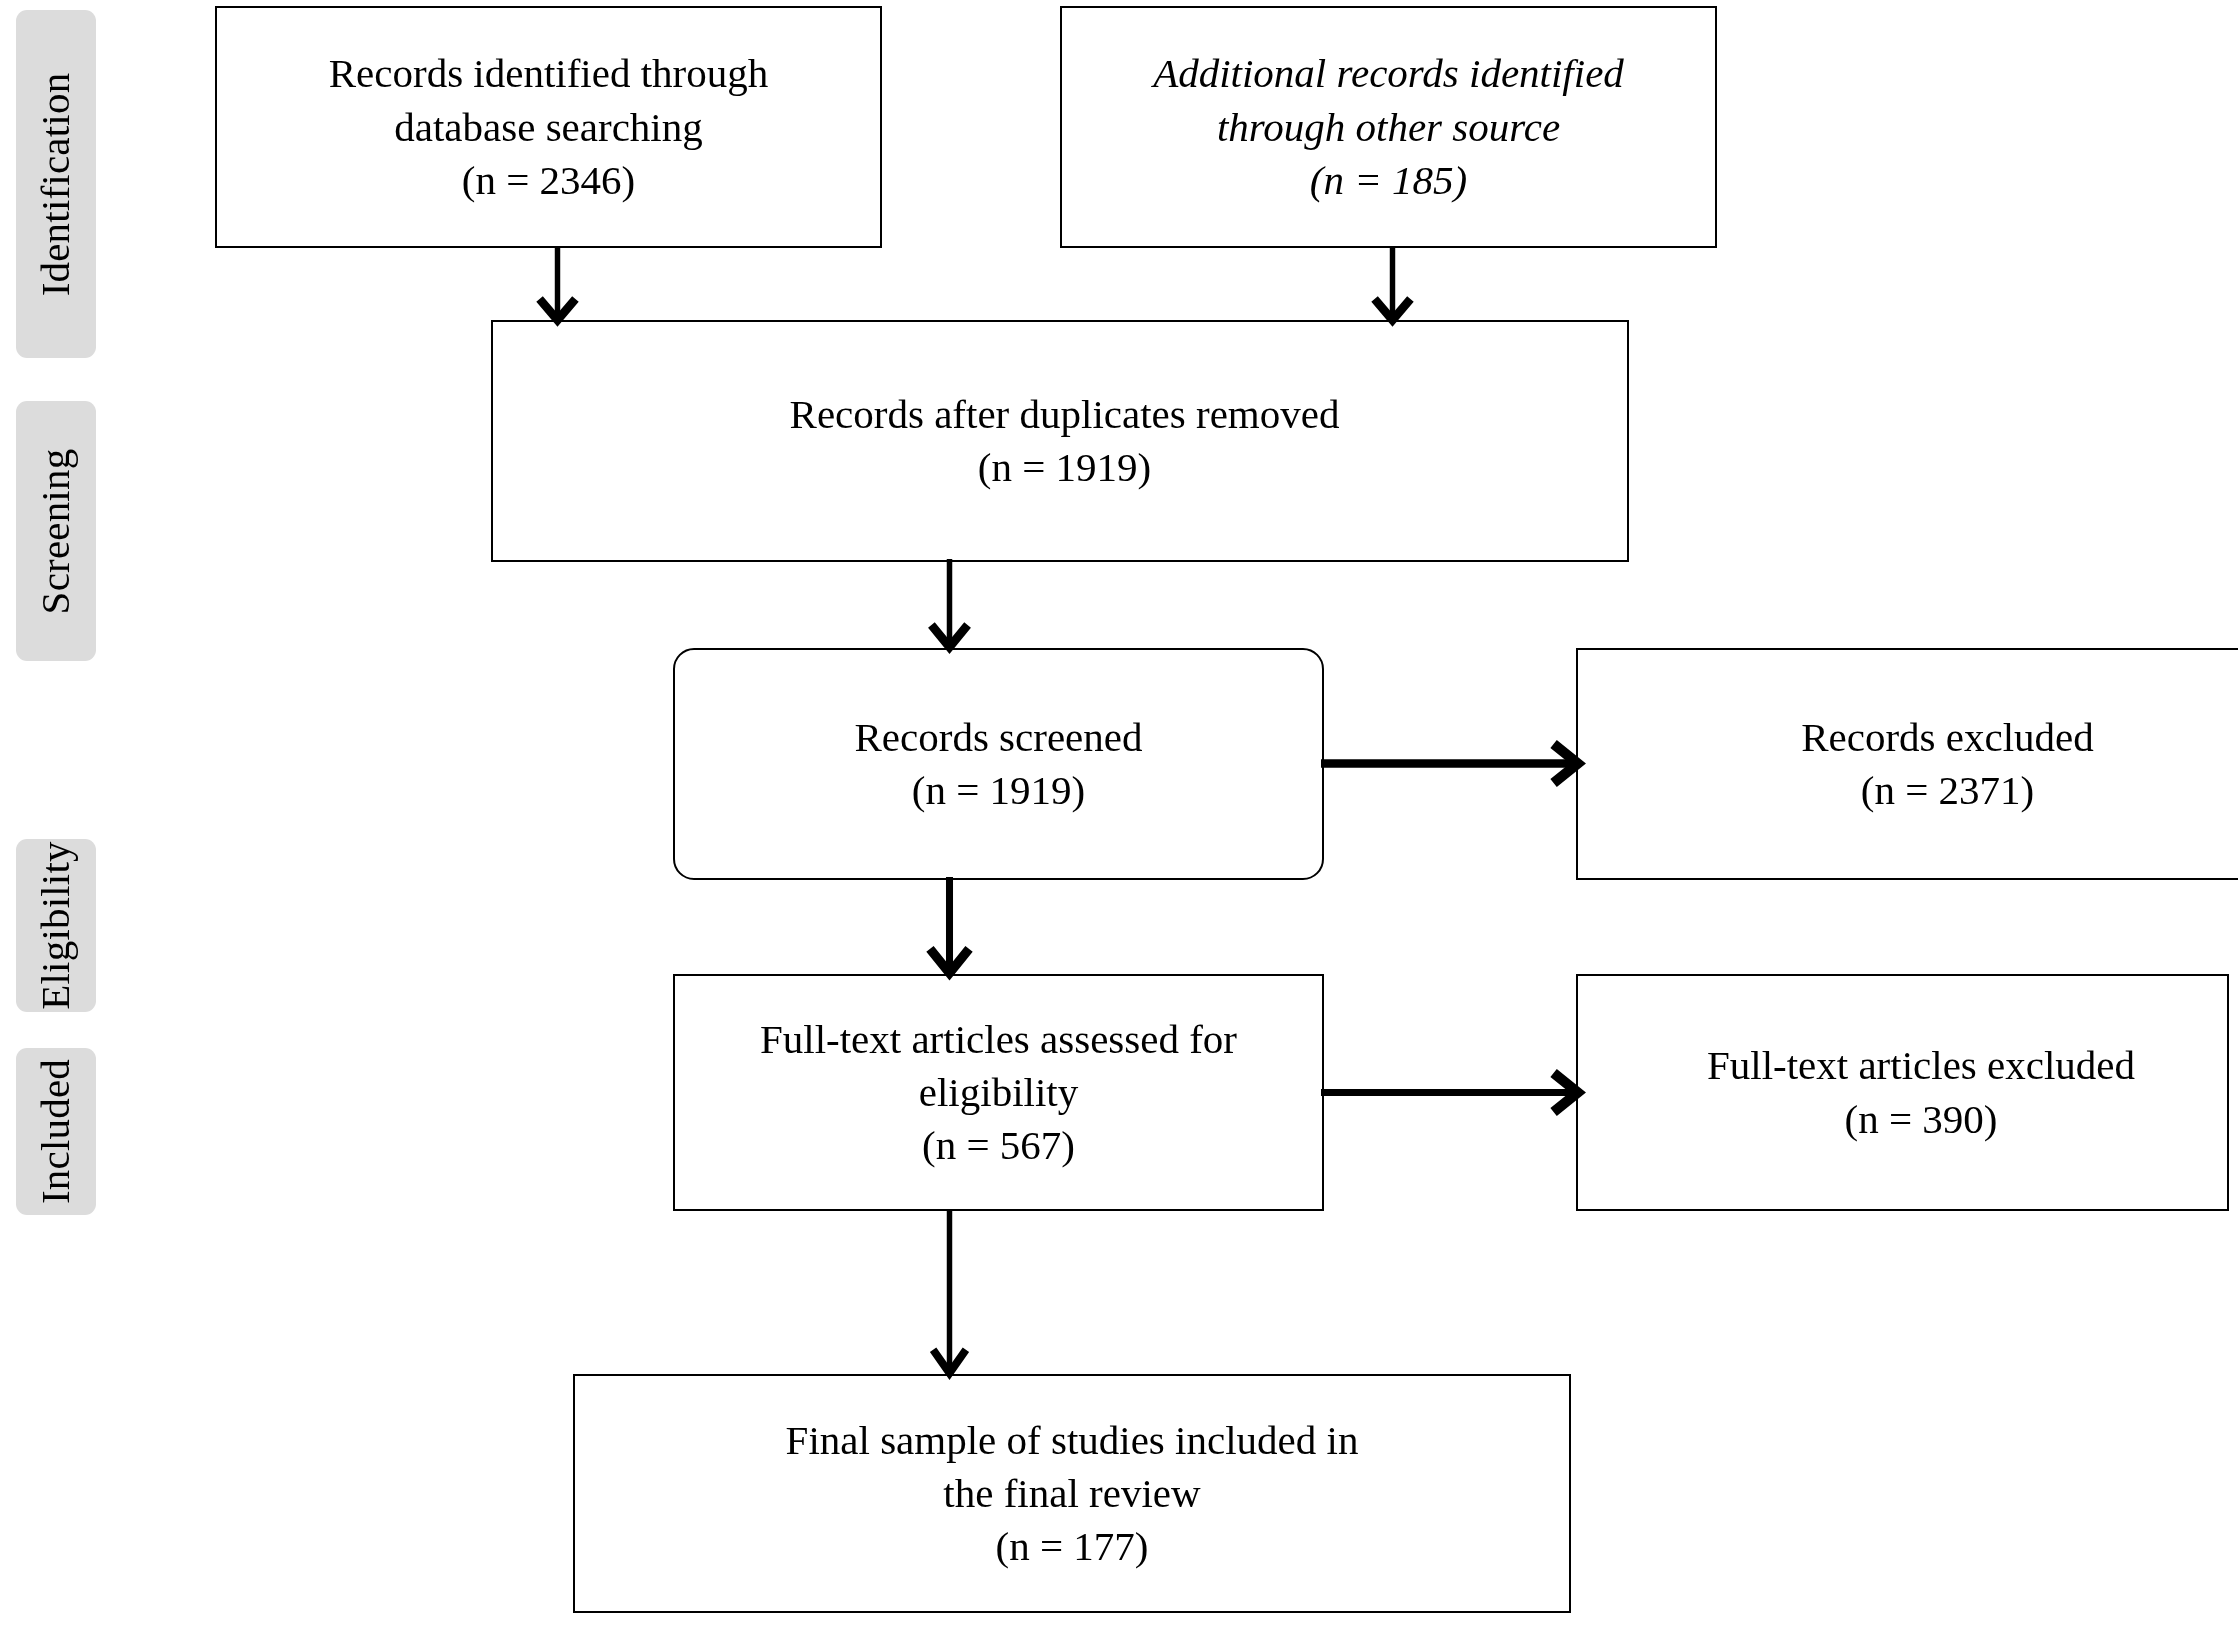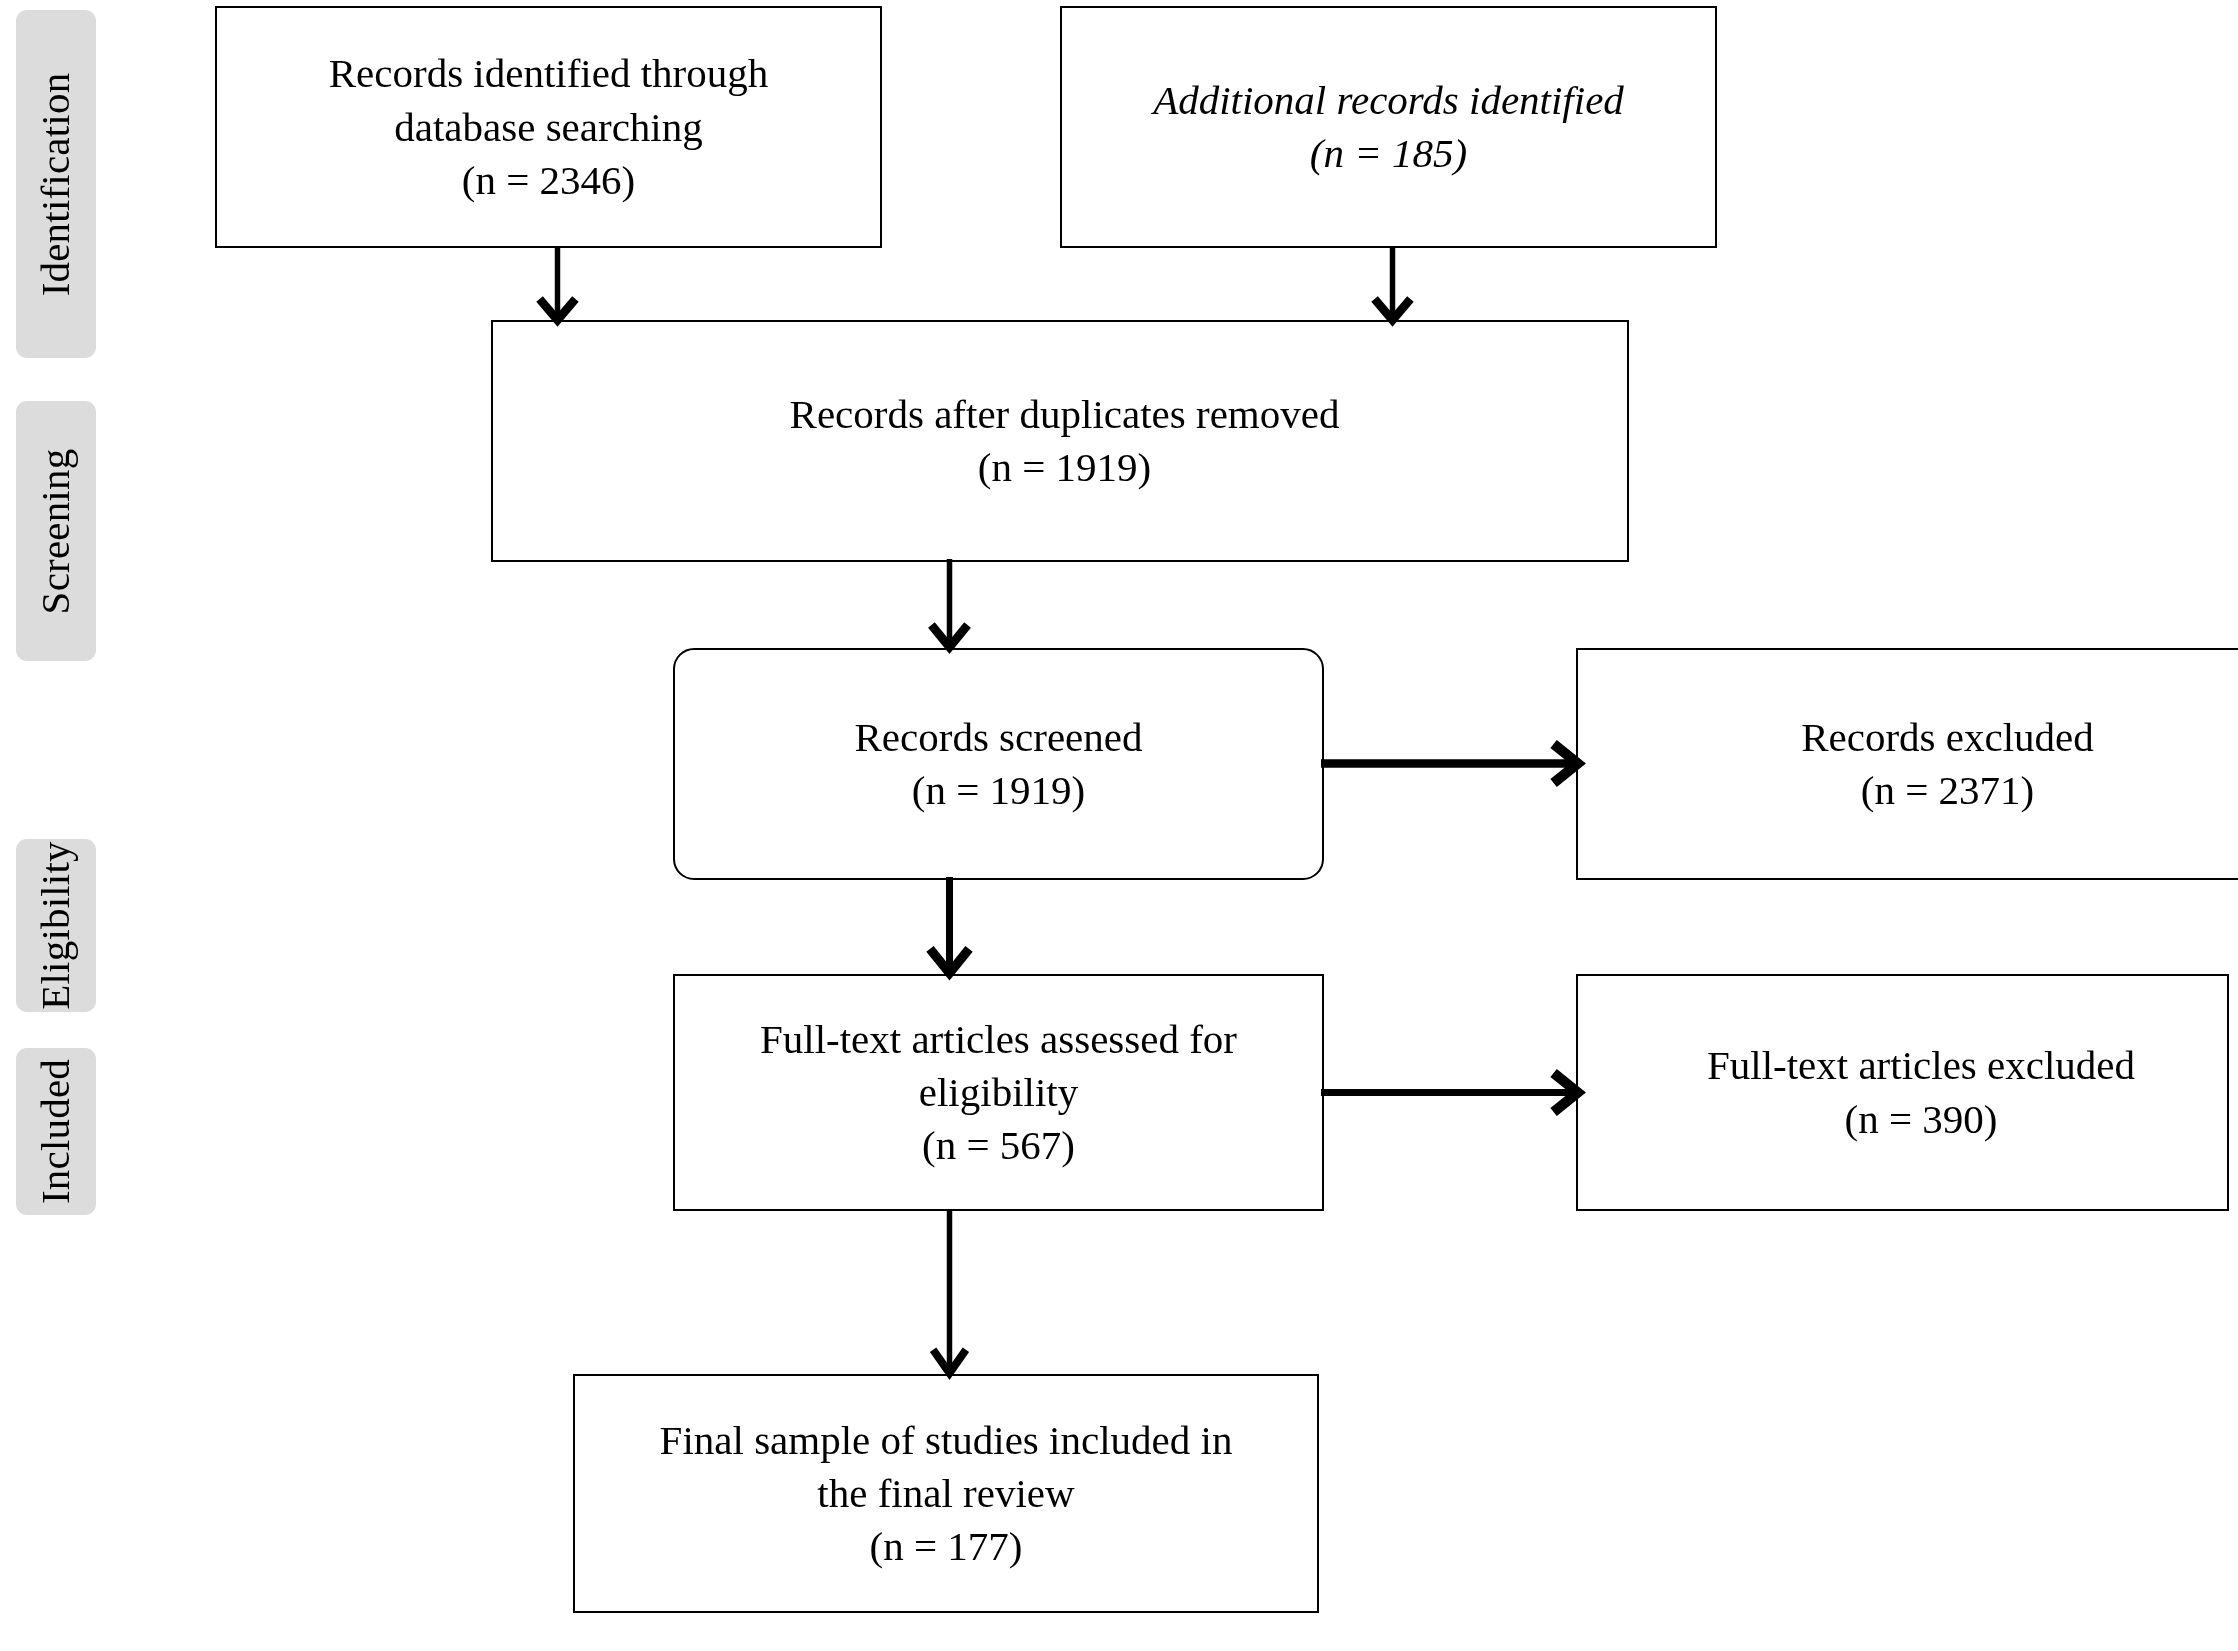--- a/index.html
+++ b/index.html
@@ -89,20 +89,21 @@
   </div>
 
   <div class="flow-box" style="left:215px; top:6.3px; width:667px; height:242px;">
     <span class="ln">Records identified through</span>
     <span class="ln">database searching</span>
     <span class="ln">(n = 2346)</span>
   </div>
 
   <div class="flow-box" style="left:1060px; top:6.3px; width:657px; height:242px;font-style:italic;">
     <span class="ln">Additional records identified</span>
+    <span class="ln">through other source</span>
     <span class="ln">(n = 185)</span>
   </div>
 
   <div class="flow-box" style="left:491px; top:320px; width:1138px; height:242px;padding-left:20px;">
     <span class="ln">Records after duplicates removed</span>
     <span class="ln">(n = 1919)</span>
   </div>
 
   <div class="flow-box" style="left:673px; top:648px; width:651px; height:232px;border-radius:21px;">
     <span class="ln">Records screened</span>
@@ -118,21 +119,21 @@
     <span class="ln">Full-text articles assessed for</span>
     <span class="ln">eligibility</span>
     <span class="ln">(n = 567)</span>
   </div>
 
   <div class="flow-box" style="left:1576px; top:974px; width:653px; height:237px;padding-left:48px;">
     <span class="ln">Full-text articles excluded</span>
     <span class="ln">(n = 390)</span>
   </div>
 
-  <div class="flow-box" style="left:573px; top:1374px; width:746px; height:239px;">
+  <div class="flow-box" style="left:573px; top:1374px; width:998px; height:239px;">
     <span class="ln">Final sample of studies included in</span>
     <span class="ln">the final review</span>
     <span class="ln">(n = 177)</span>
   </div>
 
   <div class="conn" style="left:526px; top:246px; width:63px; height:78px;">
     <svg width="63" height="78" viewBox="0 0 80 100">
       <line x1="40" y1="0" x2="40" y2="94" stroke="#000000" stroke-width="7"></line>
       <polyline points="17,68 40,95 63,68" fill="none" stroke="#000000" stroke-width="11" stroke-linecap="butt" stroke-linejoin="miter"></polyline>
     </svg>

